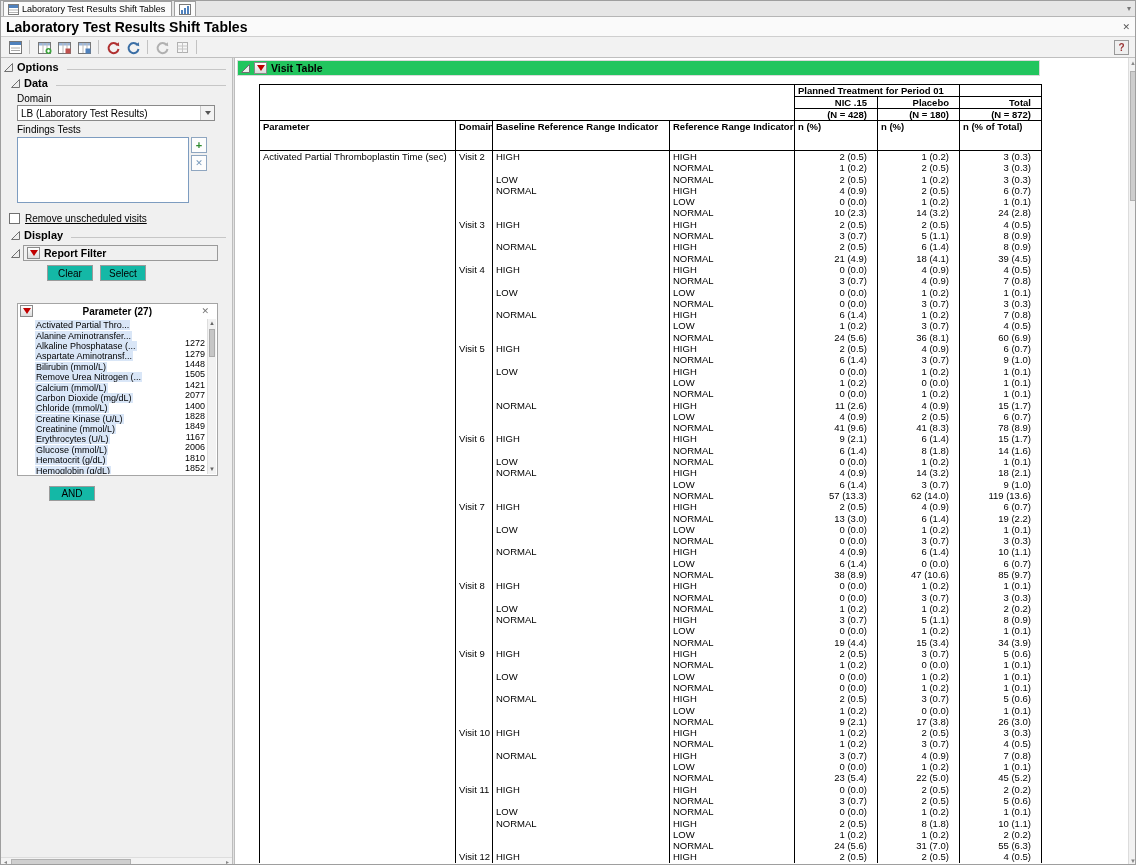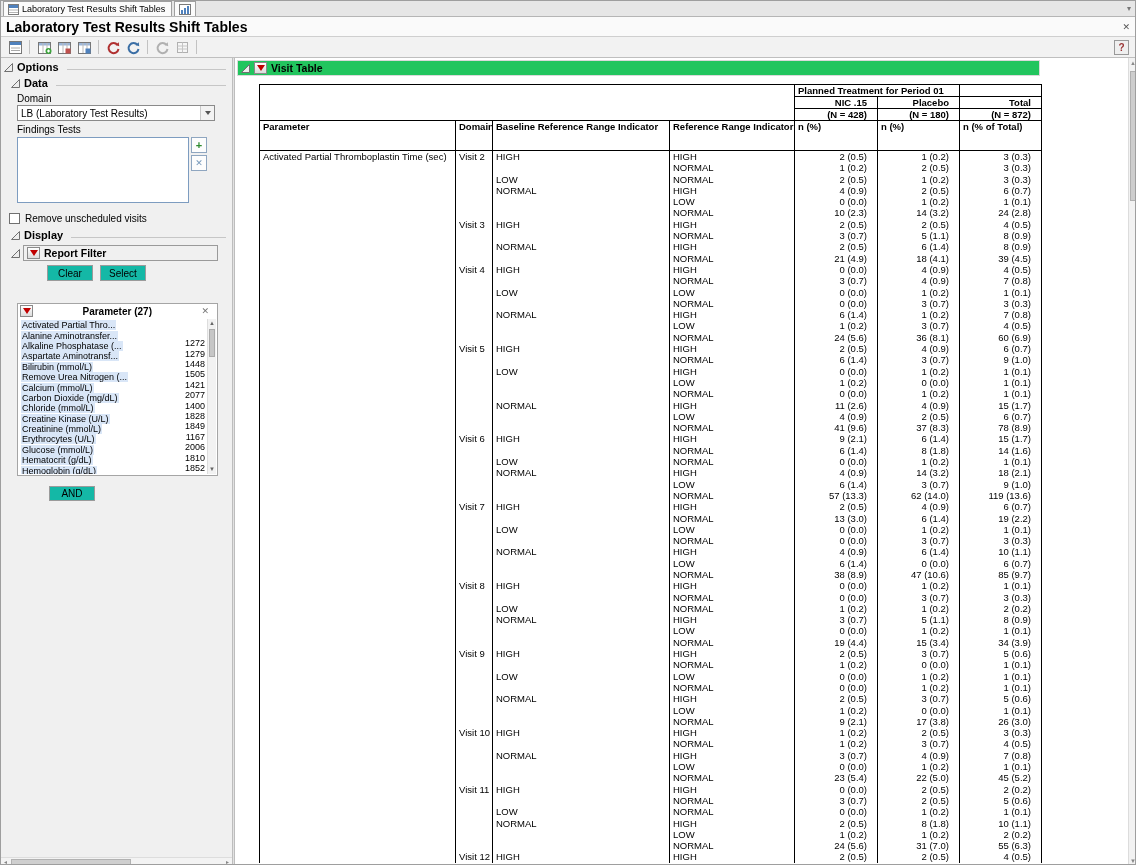--- a/index.html
+++ b/index.html
@@ -42,35 +42,35 @@
   .combo .arrowbox { width:14px; height:100%; border-left:1px solid #c9c9c9; background:#f3f3f3; display:flex; align-items:center; justify-content:center; }
   .caret-down { width:0; height:0; border-left:3px solid transparent; border-right:3px solid transparent; border-top:4px solid #555; }
   .findings-row { display:flex; margin-left:16px; margin-top:1px; }
   .listbox { width:172px; height:66px; background:#fff; border:1px solid #7d9cc0; }
   .side-btns { display:flex; flex-direction:column; gap:2px; margin-left:2px; }
   .sq-btn { width:16px; height:16px; border:1px solid #8fa6c0; background:#fdfdfd; display:flex; align-items:center; justify-content:center; font-size:11px; cursor:default; }
   .plus { color:#2e8b2e; font-weight:bold; }
   .xblue { color:#7799bb; font-size:9px; }
   .check-row { display:flex; align-items:center; gap:5px; margin:10px 0 2px 8px; }
   .checkbox { width:11px; height:11px; background:#fff; border:1px solid #707070; }
-  .check-label { font-size:10px; }
+  .check-label { font-size:10px;text-decoration:underline; }
   .rf-row { display:flex; align-items:center; margin:3px 14px 0 10px; gap:3px; }
   .rf-box { flex:1; border:1px solid #9a9a9a; background:#f0f0f0; height:16px; display:flex; align-items:center; gap:4px; padding-left:3px; }
   .rf-box .t { font-size:10.5px; font-weight:bold; }
   .btn-row { display:flex; gap:7px; margin:4px 0 0 46px; }
   .btn { min-width:46px; height:16px; background:#14b8a6; border:1px solid #9b9b9b; font-size:10px; display:flex; align-items:center; justify-content:center; cursor:default; }
   .redtri-btn { width:13px; height:12px; background:linear-gradient(#ffffff,#dcdcdc); border:1px solid #8a8a8a; display:flex; align-items:center; justify-content:center; cursor:default; flex:0 0 auto; }
   .redtri { width:0; height:0; border-left:4px solid transparent; border-right:4px solid transparent; border-top:6px solid #c00000; }
 
   .filter-panel { position:relative; margin:22px 0 0 16px; width:201px; height:173px; border:1px solid #a5a5a5; background:#fff; }
   .filter-head { height:14px; display:flex; align-items:center; padding:1px 2px; }
   .filter-title { flex:1; text-align:center; font-weight:bold; font-size:10px; }
   .filter-close { color:#777; font-size:9px; margin-right:6px; cursor:default; }
   .filter-list { position:absolute; left:1px; right:10px; top:16px; bottom:1px; overflow:hidden; }
-  .fitem { display:flex; align-items:center; height:10.4px; font-size:9px; padding-left:2px; cursor:default; }
+  .fitem { display:flex; align-items:center; height:10.4px; font-size:9px; padding-left:16px; cursor:default; }
   .fitem .flabel { background:#d9e6f7; padding:0 1px; white-space:nowrap; }
   .fitem .fcount { margin-left:auto; padding-right:2px;margin-top:36px; }
   .vscroll-s { position:absolute; right:1px; top:15px; bottom:1px; width:9px; background:#f2f2f2; border-left:1px solid #ddd; }
   .vscroll-s .arr { position:absolute; left:0; width:100%; height:9px; color:#666; font-size:6px; text-align:center; line-height:9px; cursor:default; }
   .vscroll-s .thumb { position:absolute; left:1px; width:6px; background:#c6c6c6; border:1px solid #aaa; cursor:default; }
   .and-row { margin:10px 0 0 48px; }
   .and-btn { width:40px; height:15px; }
   .hscroll { position:absolute; left:0; bottom:0; width:231px; height:9px; background:#f3f3f3; border-top:1px solid #ddd; }
   .hscroll .arr { position:absolute; top:0; width:9px; height:100%; color:#888; font-size:5px; text-align:center; line-height:9px; cursor:default; }
   .hscroll .thumb { position:absolute; top:1px; left:10px; width:120px; height:6px; background:#cfcfcf; border:1px solid #b2b2b2; cursor:default; }
@@ -624,21 +624,21 @@
                 <td class="num">4 (0.9)</td>
                 <td class="num">2 (0.5)</td>
                 <td class="num">6 (0.7)</td>
               </tr>
               <tr>
                 <td class="txt"></td>
                 <td class="txt"></td>
                 <td class="txt"></td>
                 <td class="txt">NORMAL</td>
                 <td class="num">41 (9.6)</td>
-                <td class="num">37 (8.3)</td>
+                <td class="num">41 (8.3)</td>
                 <td class="num">78 (8.9)</td>
               </tr>
               <tr>
                 <td class="txt"></td>
                 <td class="txt">Visit 6</td>
                 <td class="txt">HIGH</td>
                 <td class="txt">HIGH</td>
                 <td class="num">9 (2.1)</td>
                 <td class="num">6 (1.4)</td>
                 <td class="num">15 (1.7)</td>

